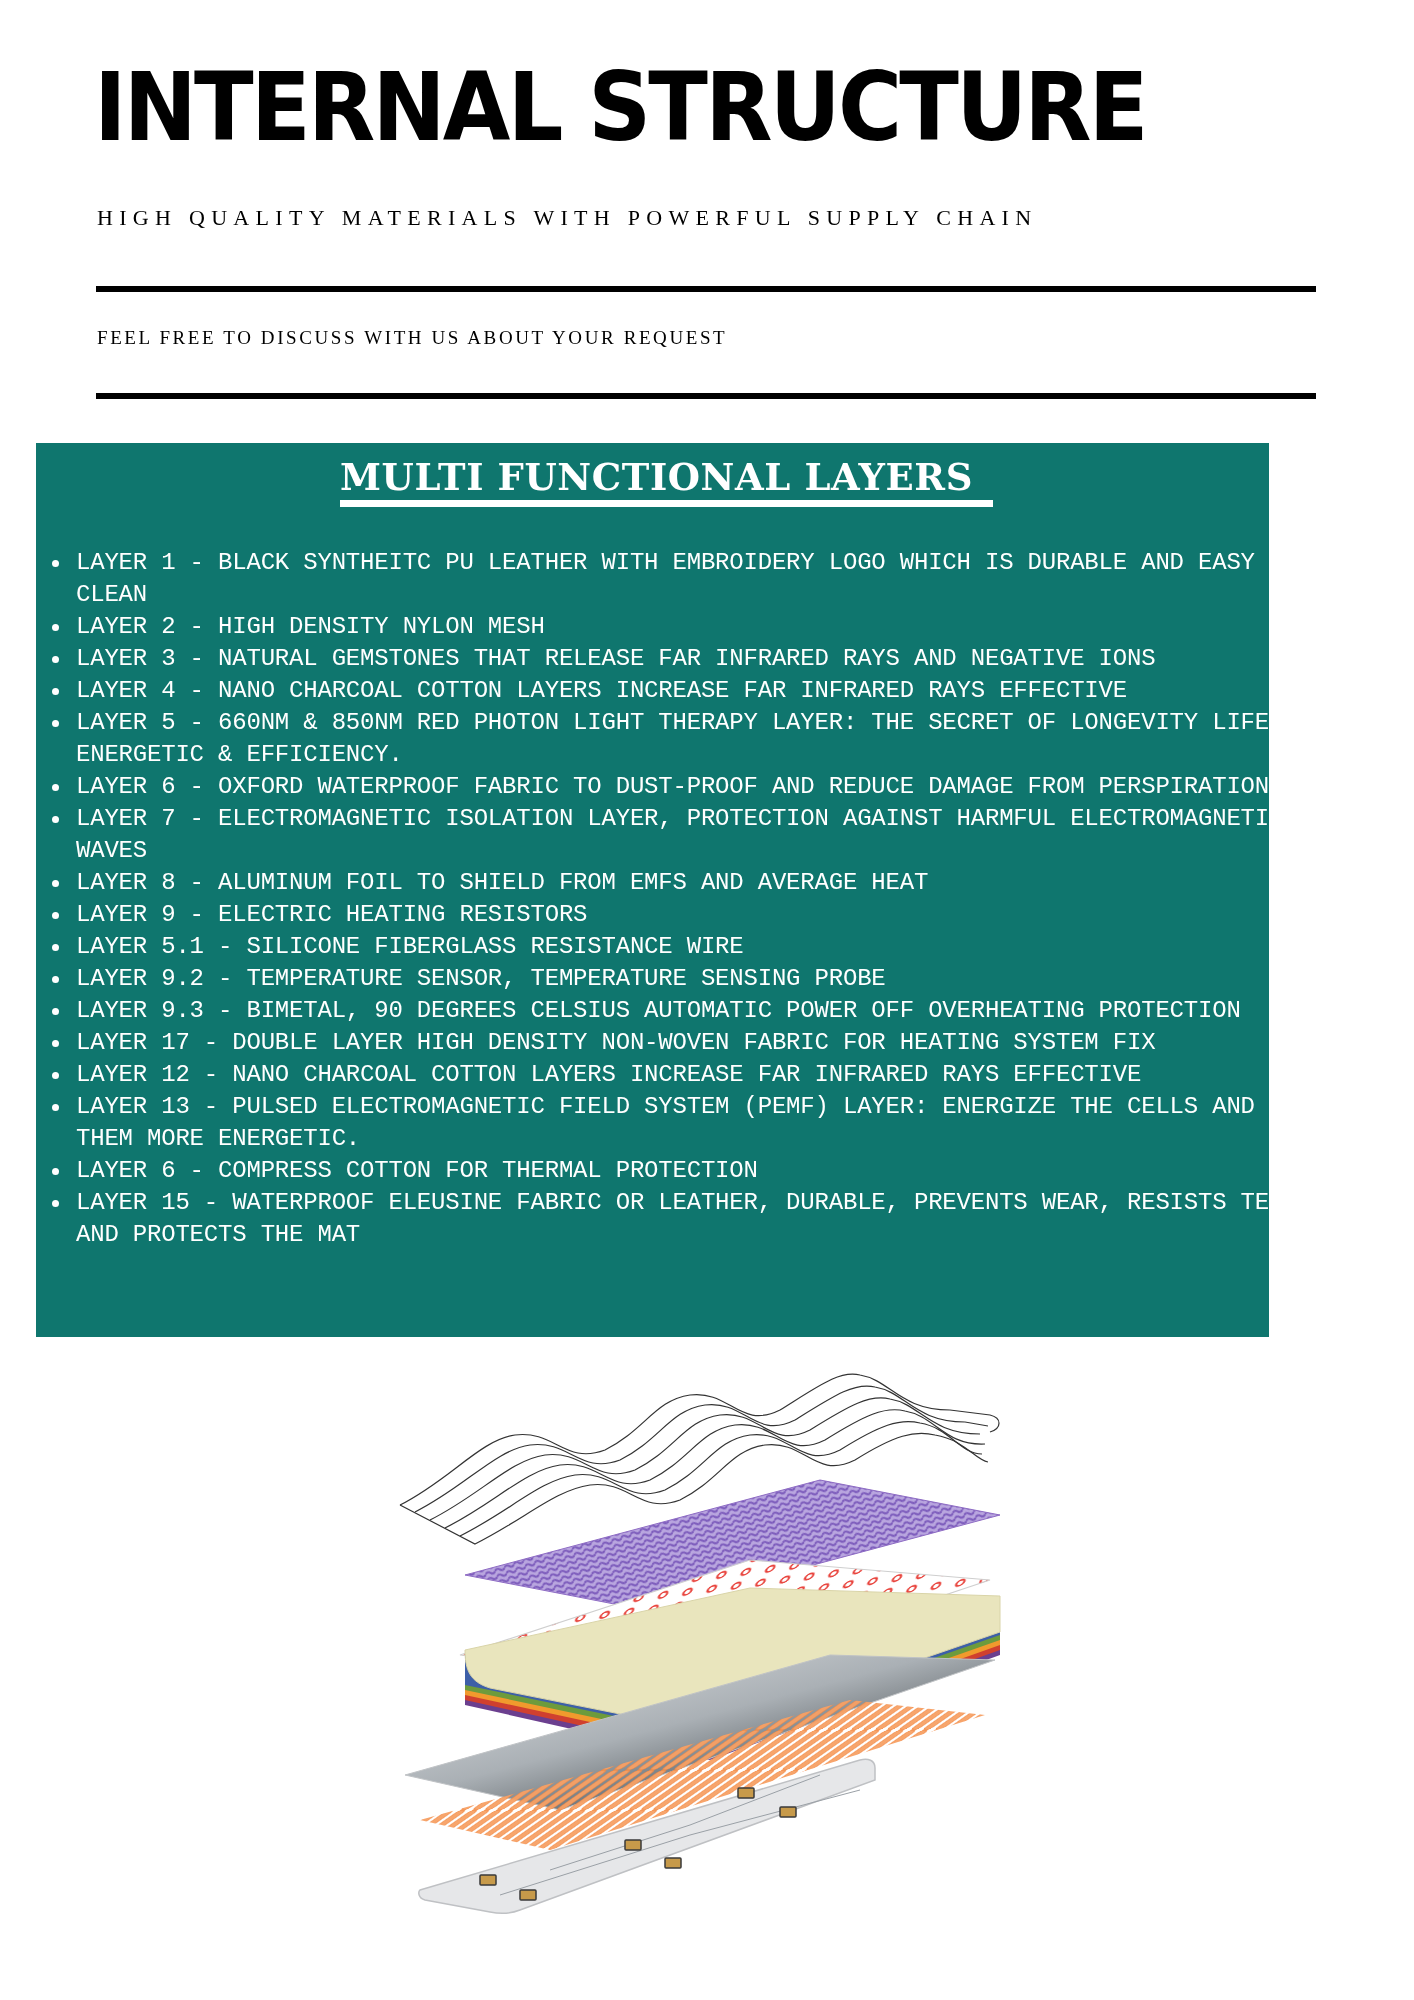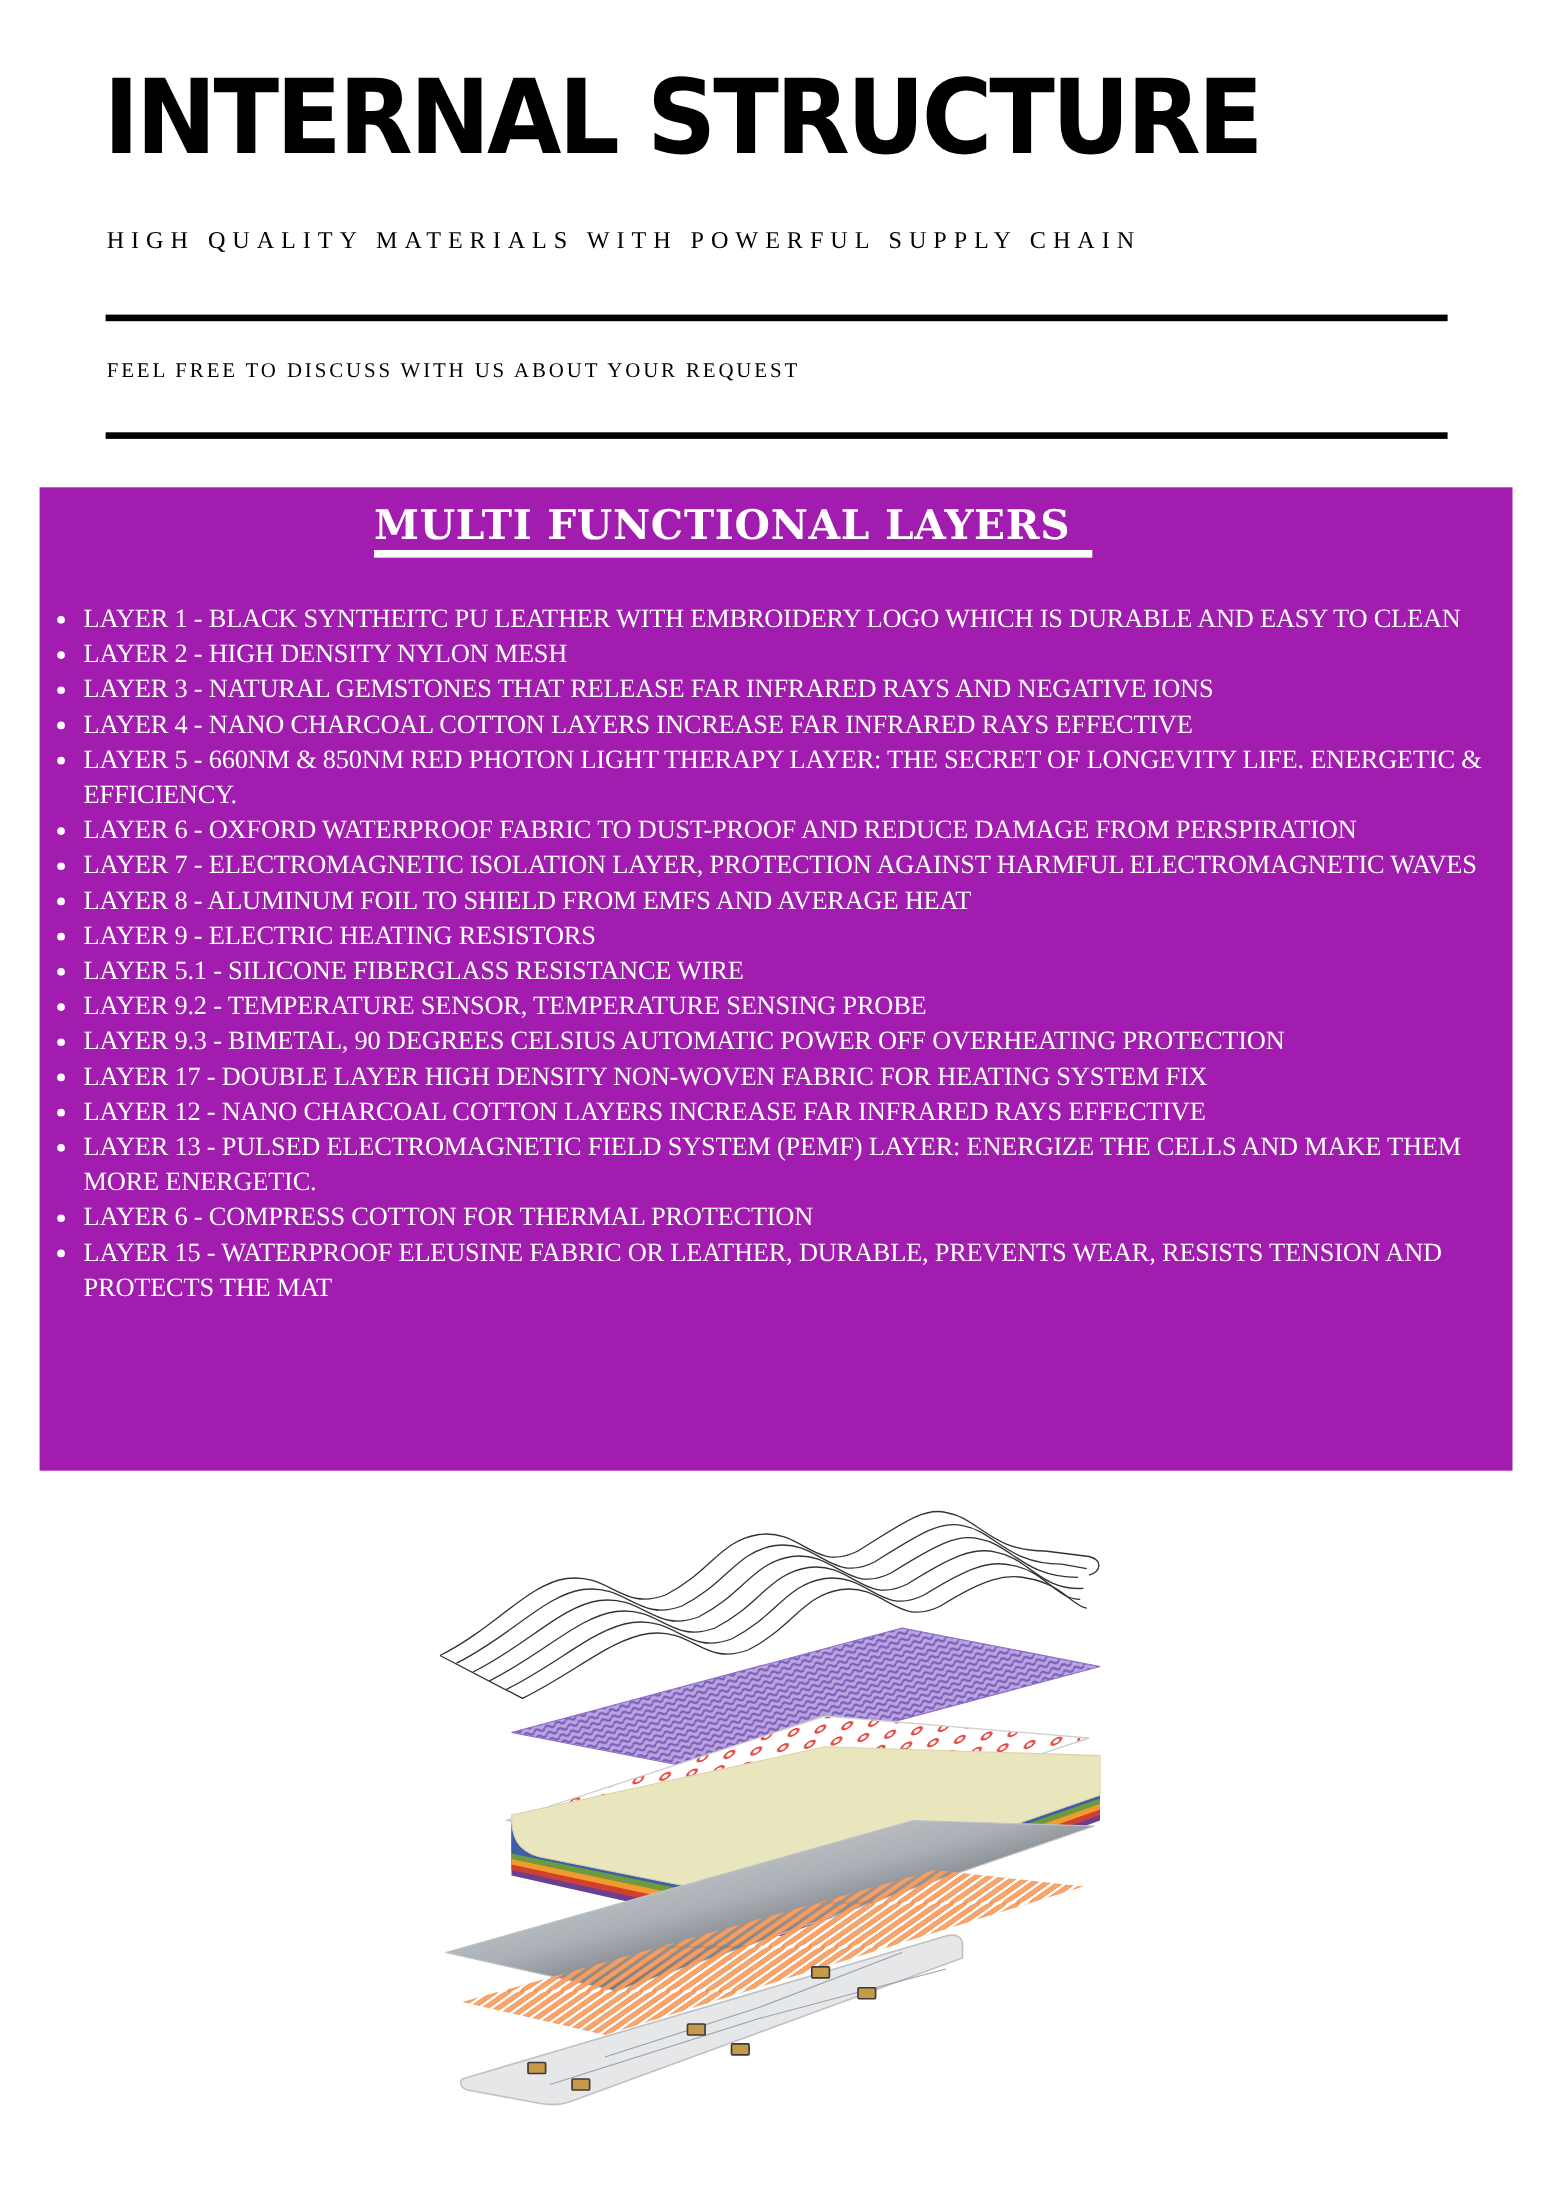--- a/index.html
+++ b/index.html
@@ -18,34 +18,34 @@
   }
   .rule { left:96px; width:1220px; height:6px; background:#000; }
   #rule1 { top:286px; }
   #rule2 { top:393px; }
   #tagline {
     left:97px; top:326px; margin:0;
     font-family:Liberation Serif, serif; font-size:19px; line-height:24px;
     letter-spacing:2.6px; white-space:nowrap; font-weight:normal;
   }
   #layers-panel {
-    left:36px; top:443px; width:1339px; height:894px; background:#a21caf;
+    left:36px; top:443px; width:1233px; height:894px; background:#0f766e;
   }
   #panel-heading {
     position:absolute; left:304px; top:10px; margin:0;
     color:#fff; font-family:"DejaVu Serif", serif; font-weight:bold;
     font-size:37px; line-height:48px; white-space:nowrap; letter-spacing:0.6px;
   }
   #panel-underline {
     position:absolute; left:304px; top:57px; width:653px; height:7px; background:#fff;
   }
   #layers-list {
     position:absolute; left:0; top:104px; margin:0; padding:0 0 0 40px;
     width:1290px; list-style:none;
-    color:#fff; font-family:Liberation Serif, serif; font-size:24px; line-height:32px;
+    color:#fff; font-family:Liberation Mono, monospace; font-size:24px; line-height:32px;
   }
   #layers-list li { position:relative; padding-left:0; letter-spacing:-0.2px; }
   #layers-list li::before {
     content:""; position:absolute; left:-24px; top:13px; width:7px; height:7px; border-radius:50%; background:#fff;
   }
   #illustration { left:390px; top:1370px; width:620px; height:600px; }
 </style>
 </head>
 <body>
 

